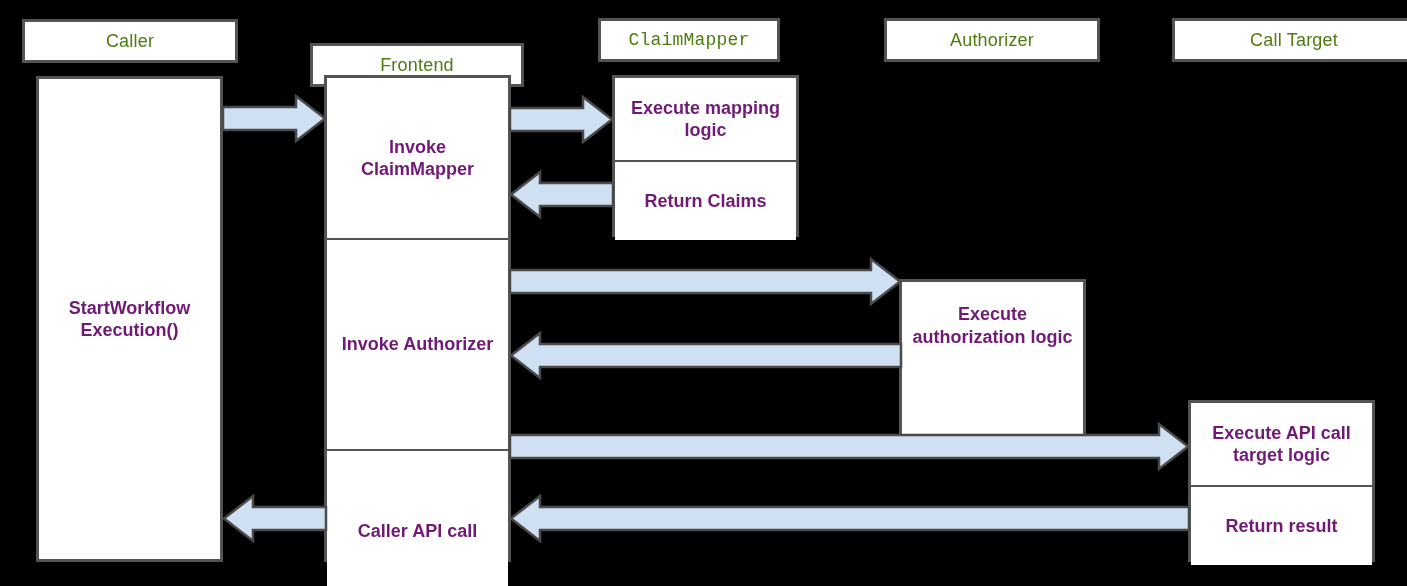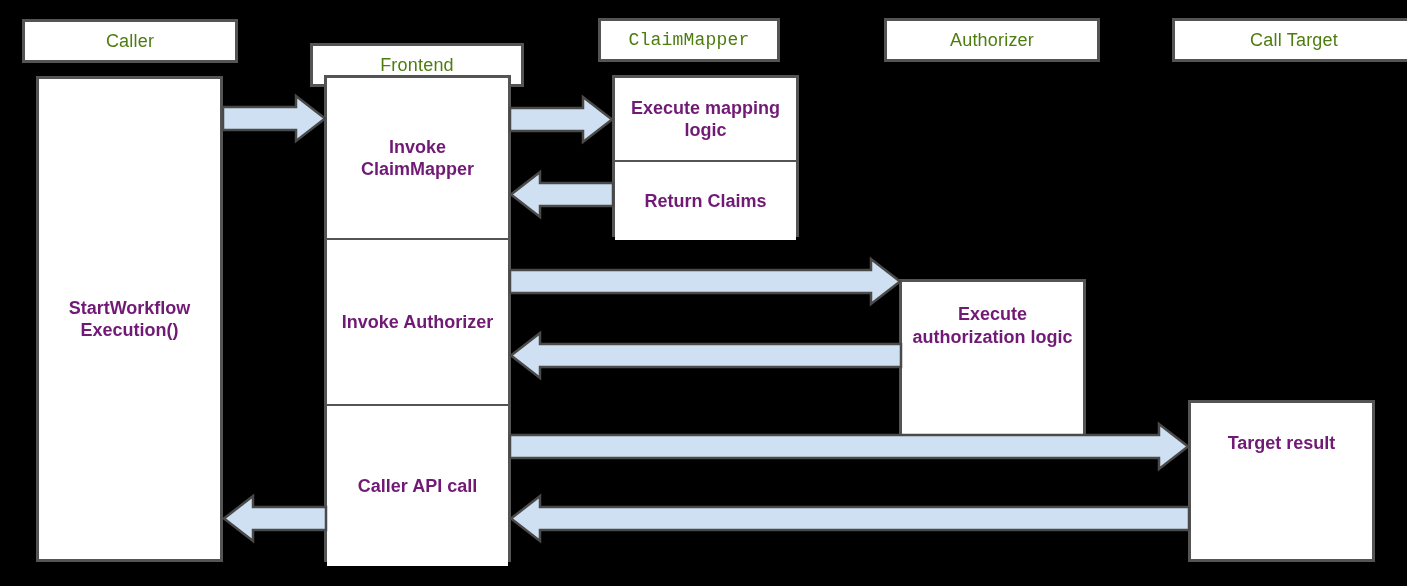--- a/index.html
+++ b/index.html
@@ -81,35 +81,36 @@
   <div class="lane-header" style="left:1172px; top:18px; width:244px; height:44px;">
     <span>Call Target</span>
   </div>
 
   <div class="lifeline" style="left:36px; top:76px; width:187px; height:486px;">
     <div class="segment" style="height:100%;">StartWorkflow Execution()</div>
   </div>
 
   <div class="lifeline" style="left:324px; top:75px; width:187px; height:487px;">
     <div class="segment" style="height:160px;border-radius:13px;">Invoke ClaimMapper</div>
-    <div class="segment" style="height:166px;">Invoke Authorizer</div>
+    <div class="segment" style="height:211px;">Invoke Authorizer</div>
     <div class="segment" style="height:162px;">Caller API call</div>
   </div>
 
   <div class="lifeline" style="left:612px; top:75px; width:187px; height:162px;">
     <div class="segment" style="height:82px;">Execute mapping logic</div>
     <div class="segment" style="height:80px;">Return Claims</div>
   </div>
 
   <div class="lifeline" style="left:899px; top:234px; width:187px; height:167px;margin-top:45px;">
     <div class="segment" style="height:87px;">Execute authorization logic</div>
   </div>
 
   <div class="lifeline" style="left:1188px; top:400px; width:187px; height:162px;">
-    <div class="segment" style="height:80px;">Target result</div>
+    <div class="segment" style="height:82px;">Execute API call target logic</div>
+    <div class="segment" style="height:80px;">Return result</div>
   </div>
 
   <div class="arrow" style="left:223px; top:96px; width:103px; height:45px;">
     <svg width="103" height="45" viewBox="0 0 103 45" preserveAspectRatio="none">
       <polygon points="0,11 73,11 73,0 102,22.5 73,45 73,34 0,34" fill="#cfe0f2" stroke="#4a4a4a" stroke-width="2.5" stroke-linejoin="miter"></polygon>
     </svg>
   </div>
 
   <div class="arrow" style="left:510px; top:97px; width:103px; height:45px;">
     <svg width="103" height="45" viewBox="0 0 103 45" preserveAspectRatio="none">

